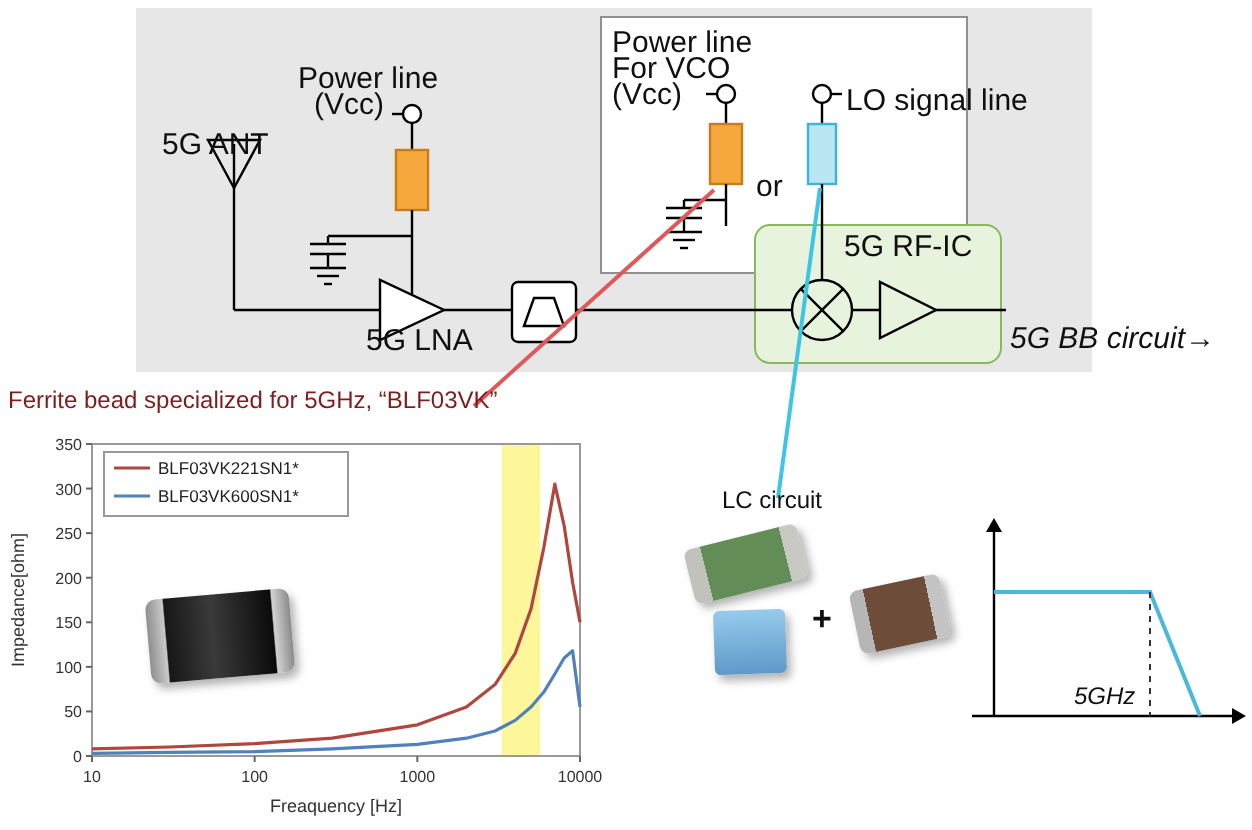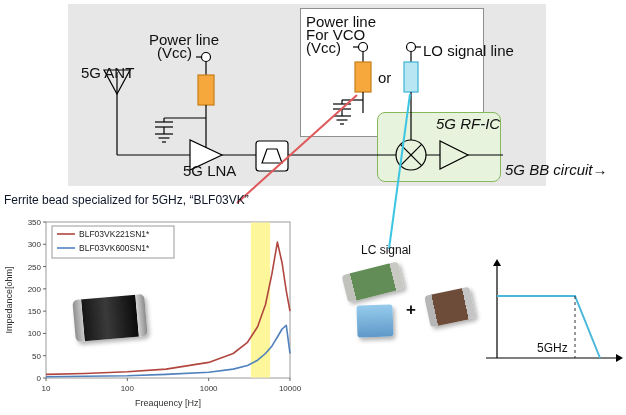--- a/index.html
+++ b/index.html
@@ -29,21 +29,21 @@
   }
   .chip-blue{
     left:357px;top:305px;width:36px;height:32px;transform:rotate(-2deg);border-radius:3px;
     background:linear-gradient(180deg,#96cbec 0%,#5f99c9 100%);
   }
   .chip-capacitor{
     left:427px;top:291px;width:46px;height:32px;transform:rotate(-12deg);
     background:linear-gradient(90deg,#b6b6b6 0 16%,#6e4c3a 16% 84%,#c4c4c4 84%);
   }
   .plus-sign{left:406px;top:300px;font-size:17px;font-weight:bold;}
-  .title-chart{left:4px;top:194px;font-size:12px;color:#0f172a;}
+  .title-chart{left:4px;top:194px;font-size:12px;color:#7f1d1d;}
 </style>
 </head>
 <body>
 
 <div class="abs panel-gray"></div>
 <div class="abs box-white"></div>
 <div class="abs box-green"></div>
 
 <svg class="overlay" viewBox="0 0 626 415">
   <g stroke="#000" stroke-width="1.2" fill="none">
@@ -120,24 +120,24 @@
   <line x1="357" y1="95" x2="237" y2="203" stroke="#e0595a" stroke-width="2"></line>
   <line x1="410" y1="94" x2="389" y2="249" stroke="#3cc6e4" stroke-width="2"></line>
 </svg>
 
 <div class="lbl" style="left:81px;top:48px;margin-top:16px;">5G ANT</div>
 <div class="lbl" style="left:149px;top:31px;">Power line</div>
 <div class="lbl" style="left:157px;top:44px;">(Vcc)</div>
 <div class="lbl" style="left:306px;top:13px;">Power line</div>
 <div class="lbl" style="left:306px;top:26px;text-align:center;">For VCO</div>
 <div class="lbl" style="left:306px;top:39px;">(Vcc)</div>
-<div class="lbl" style="left:378px;top:69px;">or</div>
+<div class="lbl" style="left:378px;top:85px;">or</div>
 <div class="lbl" style="left:423px;top:42px;">LO signal line</div>
 <div class="lbl" style="left:183px;top:162px;">5G LNA</div>
-<div class="lbl" style="left:436px;top:115px;font-style:italic;">5G RF-IC</div>
+<div class="lbl" style="left:422px;top:115px;">5G RF-IC</div>
 <div class="lbl" style="left:505px;top:161px;font-style:italic;">5G BB circuit→</div>
 
 <div class="lbl title-chart">Ferrite bead specialized for 5GHz, “BLF03VK”</div>
 <svg id="chart-svg" viewBox="0 0 320 202">
     <rect x="46" y="12" width="244" height="156" fill="#ffffff" stroke="#999" stroke-width="1"></rect>
     <rect x="250.83913377673485" y="12.5" width="19.3053544846278" height="155" fill="#fdf69b"></rect>
     <line x1="43" y1="168" x2="46" y2="168" stroke="#666" stroke-width="1"></line>
     <text x="41" y="171" text-anchor="end" font-size="8" fill="#333">0</text>
     <line x1="43" y1="145.71428571428572" x2="46" y2="145.71428571428572" stroke="#666" stroke-width="1"></line>
     <text x="41" y="148.71428571428572" text-anchor="end" font-size="8" fill="#333">50</text>
@@ -166,29 +166,29 @@
     <text x="12" y="90" font-size="9" fill="#333" text-anchor="middle" transform="rotate(-90 12 90)">Impedance[ohm]</text>
     <text x="168" y="196" font-size="9" fill="#333" text-anchor="middle">Freaquency [Hz]</text>
     <rect x="52" y="16" width="122" height="32" fill="#ffffff" stroke="#999" stroke-width="1"></rect>
     <line x1="57" y1="24" x2="75" y2="24" stroke="#b1463f" stroke-width="1.6"></line>
     <text x="79" y="27" font-size="8.5" fill="#222">BLF03VK221SN1*</text>
     <line x1="57" y1="38" x2="75" y2="38" stroke="#4f81bd" stroke-width="1.6"></line>
     <text x="79" y="41" font-size="8.5" fill="#222">BLF03VK600SN1*</text>
   </svg>
 <div class="chip bead-photo abs"></div>
 
-<div class="lbl lbl-lg" style="left:361px;top:244px;">LC signal</div>
+<div class="lbl lbl-lg" style="left:361px;top:244px;">LC circuit</div>
 <div class="chip chip-inductor abs"></div>
 <div class="chip chip-blue abs"></div>
 <div class="lbl plus-sign">+</div>
 <div class="chip chip-capacitor abs"></div>
 
 <svg id="lc-svg" viewBox="0 0 148 118">
   <g stroke="#000" stroke-width="1.2" fill="none">
     <line x1="19" y1="8" x2="19" y2="102"></line>
     <line x1="8" y1="102" x2="140" y2="102"></line>
   </g>
   <polygon points="15,10 23,10 19,3" fill="#000"></polygon>
   <polygon points="138,98 138,106 145,102" fill="#000"></polygon>
   <polyline points="19,40 97,40 122,102" fill="none" stroke="#4ab8d8" stroke-width="2"></polyline>
   <line x1="97" y1="40" x2="97" y2="102" stroke="#333" stroke-width="1" stroke-dasharray="3,3"></line>
 </svg>
-<div class="lbl lbl-lg" style="left:537px;top:342px;">5GHz</div>
+<div class="lbl lbl-lg" style="left:537px;top:342px;font-style:italic;">5GHz</div>
 
 </body></html>

